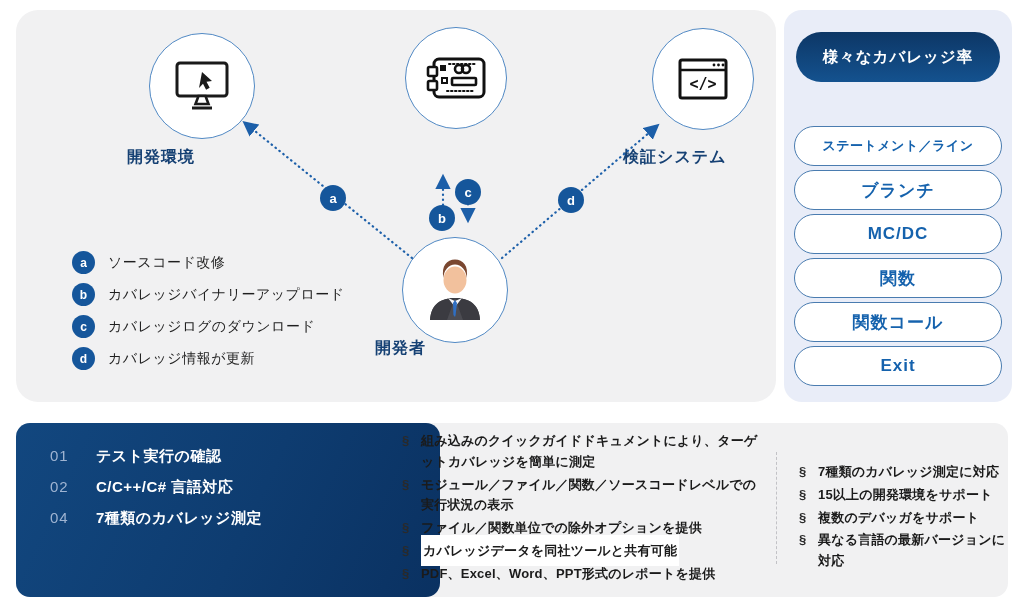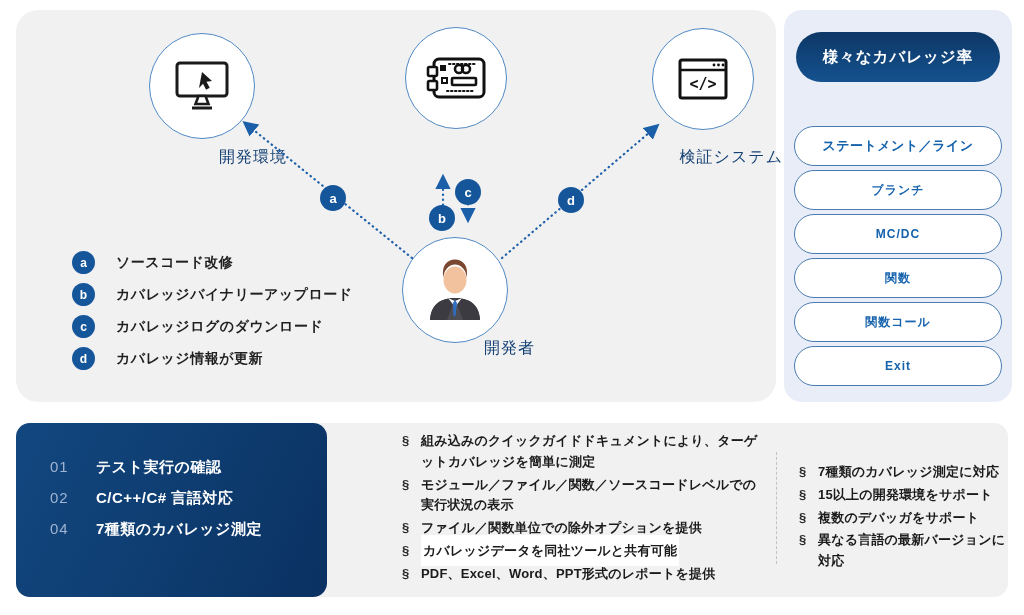--- a/index.html
+++ b/index.html
@@ -5,50 +5,50 @@
   * { margin:0; padding:0; box-sizing:border-box; }
   html,body { background:#ffffff; }
   body { font-family:"Liberation Sans","DejaVu Sans",sans-serif; }
   .canvas { position:relative; width:1024px; height:615px; background:#ffffff; overflow:hidden; }
 
   
   .panel-top    { position:absolute; left:16px;  top:10px;  width:760px; height:392px; background:#f1f1f2; border-radius:22px; }
   .panel-cov    { position:absolute; left:784px; top:10px;  width:228px; height:392px; background:#e9edf8; border-radius:18px;
                   display:flex; flex-direction:column; align-items:center; padding:22px 12px 0; gap:4px; }
   .panel-bottom { position:absolute; left:16px;  top:423px; width:992px; height:174px; background:#f1f1f2; border-radius:14px; }
-  .feature-box  { position:absolute; left:16px;  top:423px; width:311px; height:174px; border-radius:14px;
-                  background:linear-gradient(115deg,#12477f 0%,#0e3c70 55%,#0a3161 100%); padding:35px 10px 0 34px; }
+  .feature-box  { position:absolute; left:16px;  top:423px; width:424px; height:174px; border-radius:14px;
+                  background:linear-gradient(115deg,#12477f 0%,#0e3c70 55%,#0a3161 100%); padding:24px 10px 0 34px; }
 
   
   .node { position:absolute; background:#ffffff; border:1.5px solid #5189c4; border-radius:50%;
           display:flex; align-items:center; justify-content:center; z-index:2; }
-  .node-label { position:absolute; z-index:2; text-align:right; font-weight:normal; font-size:16px;
+  .node-label { position:absolute; z-index:2; text-align:left; font-weight:bold; font-size:16px;
                 color:#164174; letter-spacing:1px; }
 
   
   .arrows { position:absolute; left:0; top:0; width:1024px; height:615px; z-index:3; pointer-events:none; }
 
   
   .badge { position:absolute; width:26px; height:26px; border-radius:50%; background:#15569b; color:#fff;
            font-size:13px; font-weight:bold; display:flex; align-items:center; justify-content:center; z-index:4; }
 
   
   .legend { position:absolute; left:72px; top:251px; z-index:4; }
   .legend-row { display:flex; align-items:center; margin-bottom:9px; }
   .legend-badge { width:23px; height:23px; border-radius:50%; background:#15569b; color:#fff; font-size:12px;
                   font-weight:bold; display:flex; align-items:center; justify-content:center; flex:0 0 auto; }
-  .legend-text { margin-left:21px; font-size:14px; font-weight:bold; color:#1f1f1f; letter-spacing:0.5px; }
+  .legend-text { margin-left:13px; font-size:14px; font-weight:normal; color:#1f1f1f; letter-spacing:0.5px; }
 
   
   .cov-title { width:204px; height:50px; border-radius:26px; border:none;
                background:linear-gradient(180deg,#0d3766 0%,#14528f 100%);
                color:#ffffff; font-weight:bold; font-size:15.5px; letter-spacing:1px; cursor:pointer;
                font-family:inherit; margin-bottom:-1px; }
   .cov-btn { width:208px; height:40px; border-radius:21px; background:#ffffff; border:1.4px solid #4a7cb0;
-             color:#1562ad; font-weight:bold; font-size:12px; letter-spacing:1px; cursor:pointer; font-family:inherit; }
+             color:#1562ad; font-weight:bold; font-size:17px; letter-spacing:1px; cursor:pointer; font-family:inherit; }
   .cov-btn.small { font-size:13px; letter-spacing:0.5px;margin-top:41px; }
 
   
   .feat-row { display:flex; align-items:baseline; margin-bottom:12px; }
   .feat-num { width:46px; flex:0 0 auto; color:#9fb4d2; font-size:15px; letter-spacing:1px; }
   .feat-text { color:#ffffff; font-size:15px; font-weight:bold; letter-spacing:0.5px; white-space:nowrap; }
 
   
   .bullets { position:absolute; list-style:none; z-index:2; }
   .bullets li { position:relative; padding-left:19px; font-size:13px; font-weight:bold; color:#1b1b1b;

